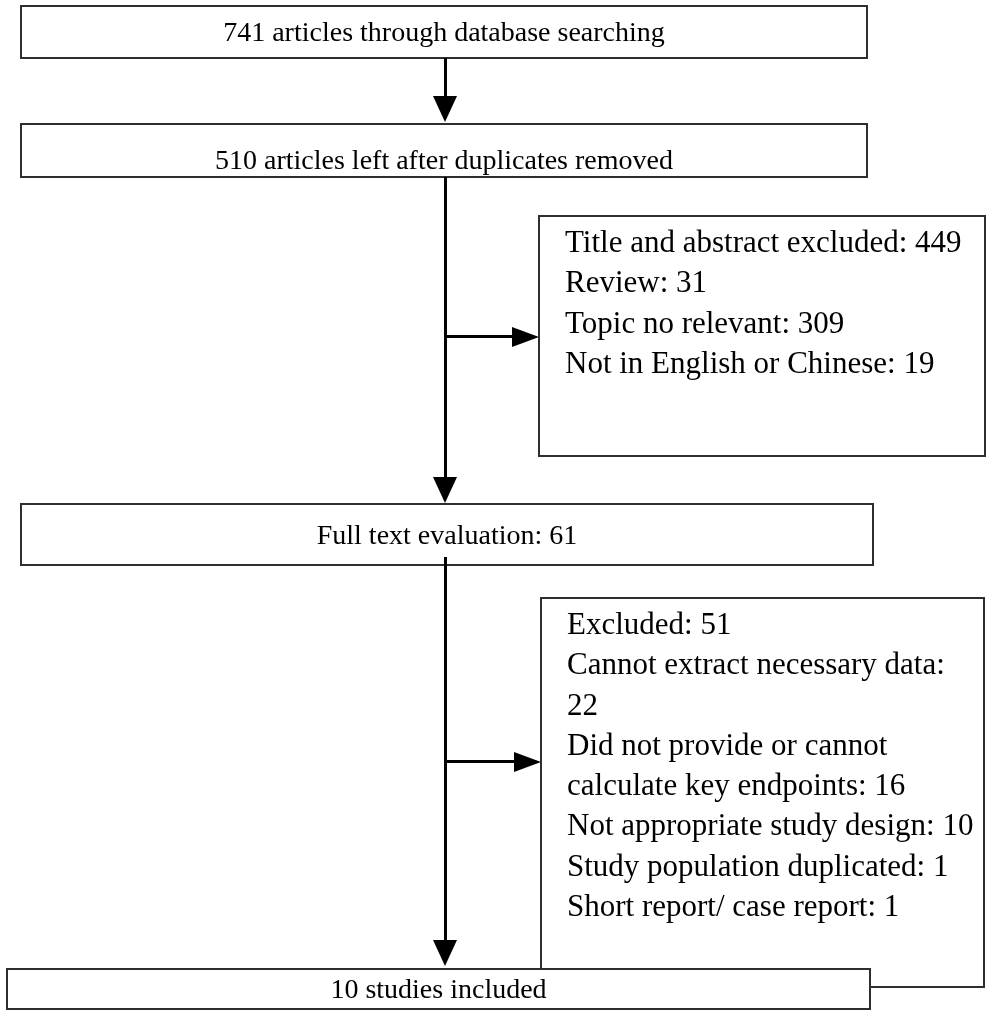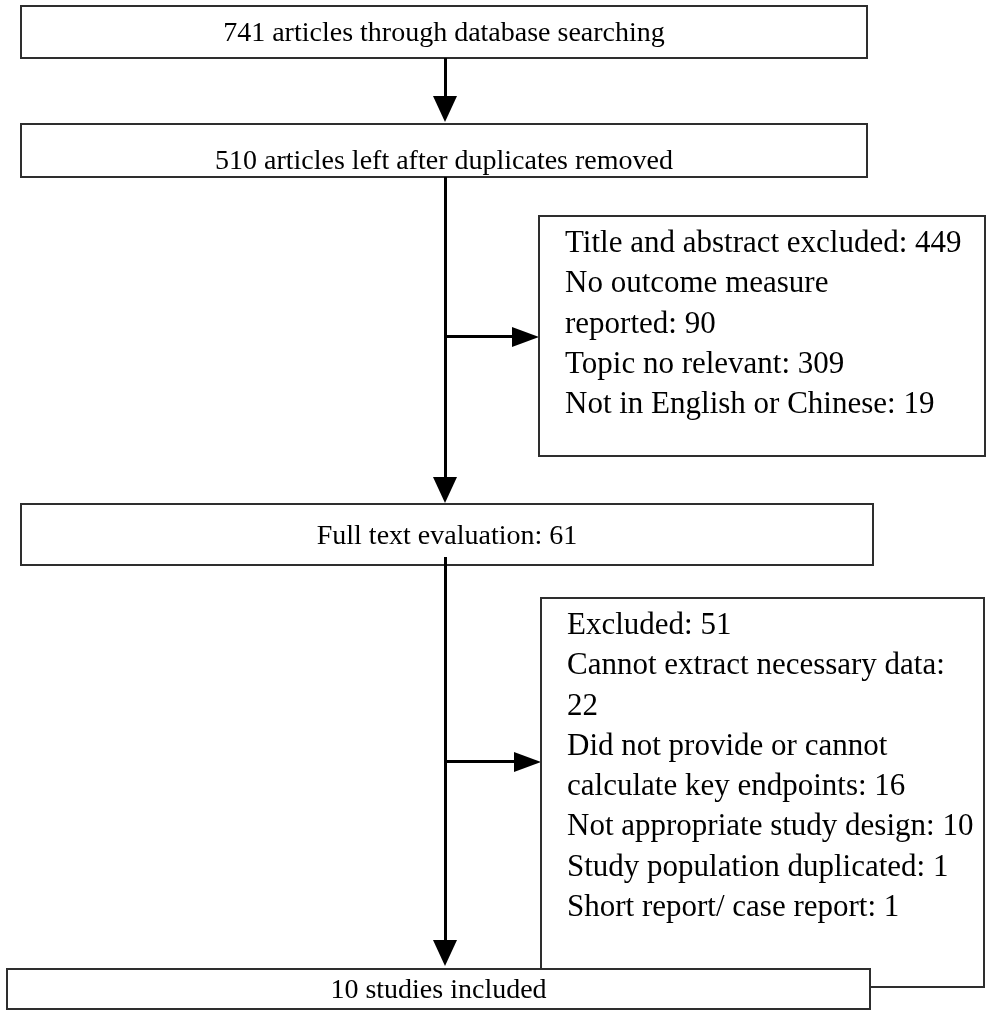--- a/index.html
+++ b/index.html
@@ -79,21 +79,21 @@
     <span>510 articles left after duplicates removed</span>
   </div>
 
   <div id="shaft-2" class="vline"></div>
   <div id="head-2" class="arrow-down"></div>
   <div id="branch-shaft-1" class="hline"></div>
   <div id="branch-head-1" class="arrow-right"></div>
 
   <div id="box-excl-title" class="box list">
     <div class="item">Title and abstract excluded: 449</div>
-    <div class="item wrap">No outcome measure reported: 90</div>
+    <div class="item">Review: 31</div>
     <div class="item">Topic no relevant: 309</div>
     <div class="item">Not in English or Chinese: 19</div>
   </div>
 
   <div id="box-fulltext" class="box center">
     <span>Full text evaluation: 61</span>
   </div>
 
   <div id="shaft-3" class="vline"></div>
   <div id="head-3" class="arrow-down"></div>

